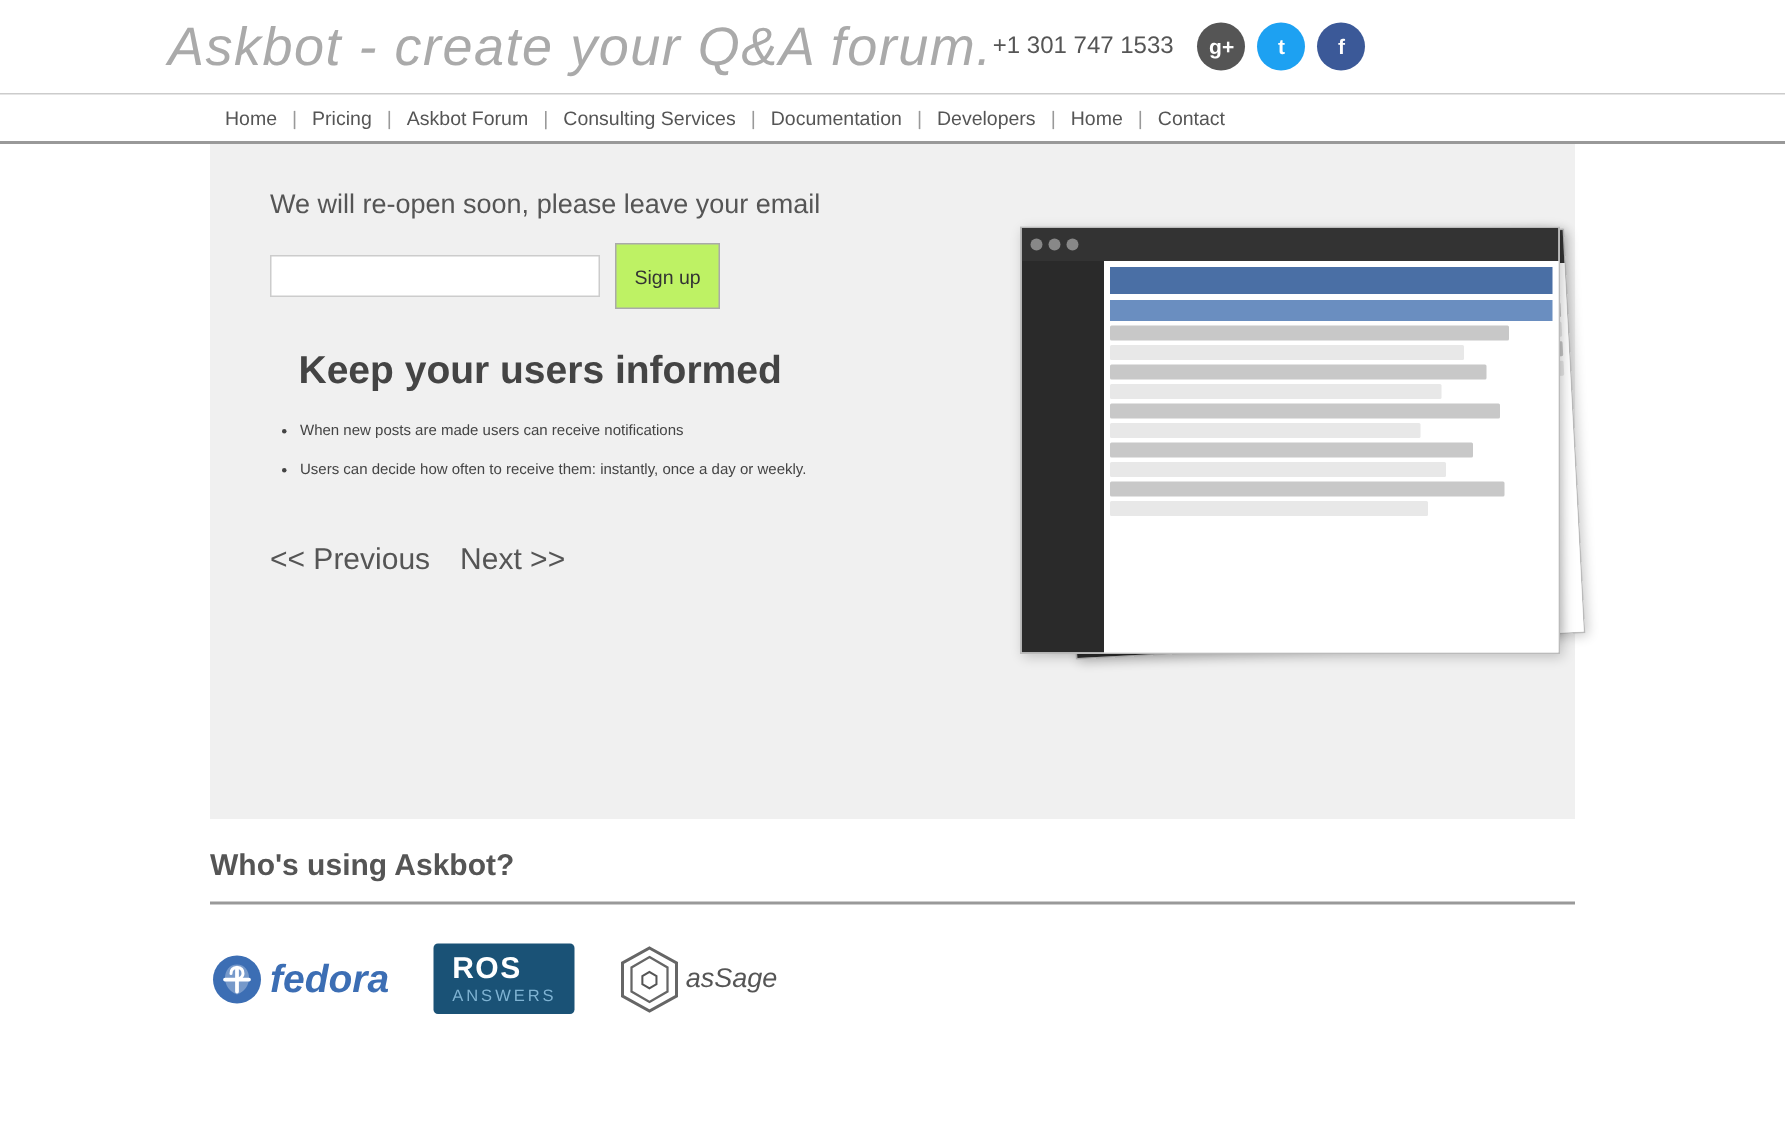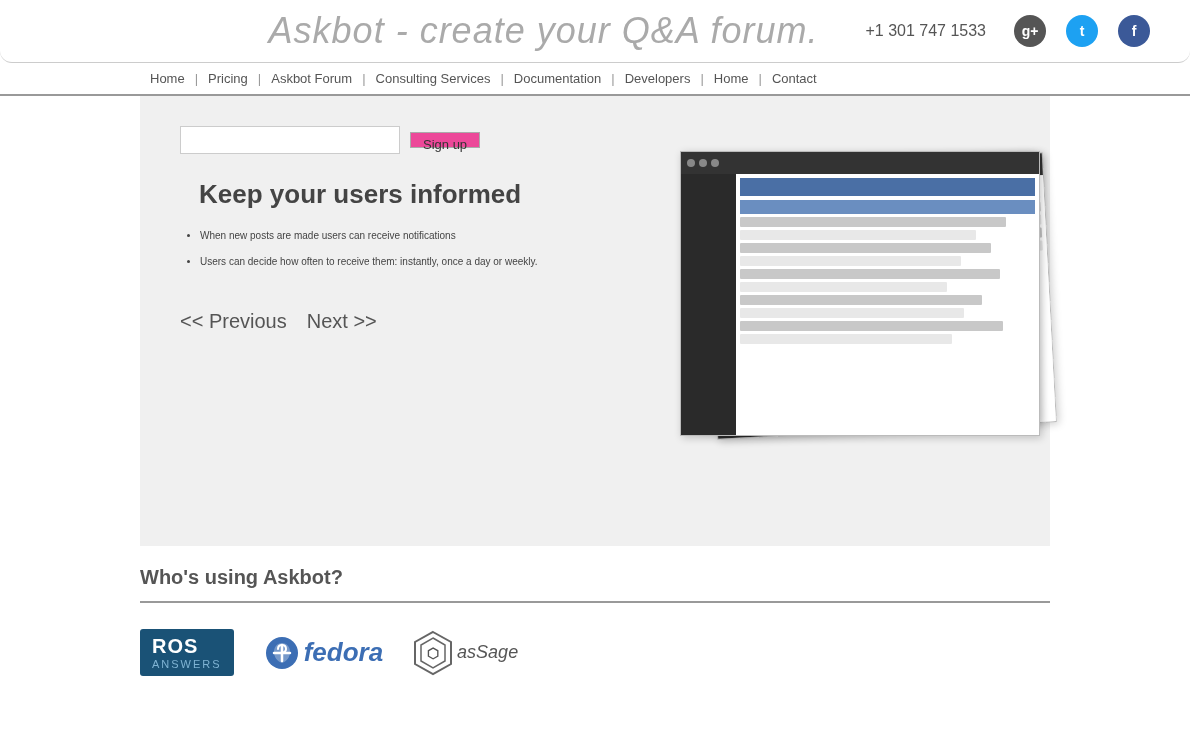--- a/index.html
+++ b/index.html
@@ -1,41 +1,41 @@
 <!DOCTYPE html>
 <html><head>
   <meta charset="utf-8">
   <style>
     * { margin: 0; padding: 0; box-sizing: border-box; }
     body { font-family: Arial, sans-serif; background: #fff; color: #333; font-size: 14px; width: 1190px; }
 
     
-    #header { display: flex; align-items: center; justify-content: flex-end; padding: 10px 40px 10px 112px; border-bottom: 1px solid #ccc; border-radius: 12px; }
+    #header { display: flex; align-items: center; justify-content: flex-start; padding: 10px 40px 10px 112px; border-bottom: 1px solid #ccc; }
     #logo-text { font-size: 36px; color: #aaa; font-style: italic; letter-spacing: 1px; }
-    #header-right { display: flex; align-items: center; gap: 20px; margin-left: 47px; }
+    #header-right { display: flex; align-items: center; gap: 8px; }
     #phone { font-size: 16px; color: #555; margin-right: 8px; }
     .social-icon { width: 32px; height: 32px; border-radius: 50%; display: inline-flex; align-items: center; justify-content: center; font-size: 14px; font-weight: bold; color: #fff; text-decoration: none; }
     .social-google { background: #555; }
     .social-twitter { background: #1da1f2; }
     .social-facebook { background: #3b5998; }
 
     
     #nav { display: flex; align-items: center; padding: 8px 140px; border-bottom: 2px solid #999; gap: 0; }
     .nav-link { color: #555; text-decoration: none; font-size: 13px; padding: 0 10px; }
     .nav-sep { color: #999; font-size: 13px; }
 
     
     #main { background: #f0f0f0; margin: 0 140px; padding: 30px 40px 40px 40px; display: flex; gap: 20px; min-height: 450px; }
 
     
     #left-panel { flex: 0 0 480px; }
     #reopen-text { font-size: 18px; color: #555; margin-bottom: 15px; }
     #email-row { display: flex; align-items: center; gap: 10px; margin-bottom: 25px; }
     #email-input { width: 220px; height: 28px; border: 1px solid #ccc; padding: 0 8px; font-size: 13px; background: #fff; }
-    #signup-btn { background: #ec4899; border: 1px solid #aaa; padding: 4px 12px; font-size: 13px; cursor: pointer; height: 16px; color: #333; }
+    #signup-btn { background: #bef264; border: 1px solid #aaa; padding: 4px 12px; font-size: 13px; cursor: pointer; height: 44px; color: #333; }
     #keep-heading { font-size: 26px; color: #444; font-weight: bold; margin-bottom: 18px; margin-left: 19px; }
     #bullet-list { list-style: disc; padding-left: 20px; color: #444; line-height: 1.6; }
     #bullet-list li { margin-bottom: 10px; font-size: 10px; }
     #prev-next { margin-top: 40px; display: flex; gap: 20px; }
     .prev-next-link { color: #555; text-decoration: none; font-size: 20px; }
 
     
     #right-panel { flex: 1; position: relative; display: flex; align-items: center; justify-content: center; }
     .screenshot-stack { position: relative; width: 380px; height: 330px; }
     .screenshot-layer { position: absolute; background: #ddd; border: 1px solid #bbb; box-shadow: 2px 2px 8px rgba(0,0,0,0.2); }
@@ -99,20 +99,21 @@
   <a class="nav-link" href="#">Developers</a>
   <span class="nav-sep">|</span>
   <a class="nav-link" href="#">Home</a>
   <span class="nav-sep">|</span>
   <a class="nav-link" href="#">Contact</a>
 </nav>
 
 <div id="main">
 
   <div id="left-panel">
+    <p id="reopen-text">We will re-open soon, please leave your email</p>
     <div id="email-row">
       <input type="email" id="email-input" placeholder="" style="">
       <button id="signup-btn">Sign up</button>
     </div>
     <h2 id="keep-heading">Keep your users informed</h2>
     <ul id="bullet-list">
       <li>When new posts are made users can receive notifications</li>
       <li>Users can decide how often to receive them: instantly, once a day or weekly.</li>
     </ul>
     <div id="prev-next">
@@ -187,37 +188,37 @@
       </div>
     </div>
   </div>
 </div>
 
 <div id="who-section">
   <h3 id="who-title">Who's using Askbot?</h3>
   <div id="who-border"></div>
   <div id="logos-row">
 
-    <div class="logo-item">
-      <div style="background:#1a5276; padding:6px 12px; border-radius:3px;">
-        <div style="color:#fff; font-size:20px; font-weight:bold; letter-spacing:1px;">ROS</div>
-        <div style="color:#7fb3d3; font-size:11px; letter-spacing:2px; text-align:center;">ANSWERS</div>
-      </div>
-    </div>
-
     <div class="logo-item fedora-logo">
       <svg width="36" height="36" viewBox="0 0 36 36">
         <circle cx="18" cy="18" r="16" fill="#3c6eb4"></circle>
         <path d="M18 8 C13 8 10 12 10 17 C10 22 13 26 18 28 C23 26 26 22 26 17 C26 12 23 8 18 8Z" fill="#fff" opacity="0.3"></path>
         <path d="M18 10 L18 26 M10 18 L26 18" stroke="#fff" stroke-width="2.5" stroke-linecap="round"></path>
         <path d="M14 14 C14 11 16 10 18 10 C20 10 22 11 22 14 C22 17 18 18 18 18" stroke="#fff" stroke-width="2" fill="none" stroke-linecap="round"></path>
       </svg>
       <span class="fedora-text">fedora</span>
     </div>
 
+    <div class="logo-item">
+      <div style="background:#1a5276; padding:6px 12px; border-radius:3px;">
+        <div style="color:#fff; font-size:20px; font-weight:bold; letter-spacing:1px;">ROS</div>
+        <div style="color:#7fb3d3; font-size:11px; letter-spacing:2px; text-align:center;">ANSWERS</div>
+      </div>
+    </div>
+
     <div class="logo-item assage-logo">
       <svg width="40" height="46" viewBox="0 0 40 46">
         <polygon points="20,2 38,12 38,34 20,44 2,34 2,12" fill="none" stroke="#666" stroke-width="2"></polygon>
         <polygon points="20,8 32,15 32,31 20,38 8,31 8,15" fill="none" stroke="#666" stroke-width="1.5"></polygon>
         <text x="20" y="28" text-anchor="middle" font-size="14" fill="#555" font-weight="bold">⬡</text>
       </svg>
       <span style="font-size:18px; color:#555; font-style:italic;">asSage</span>
     </div>
   </div>
 </div>

